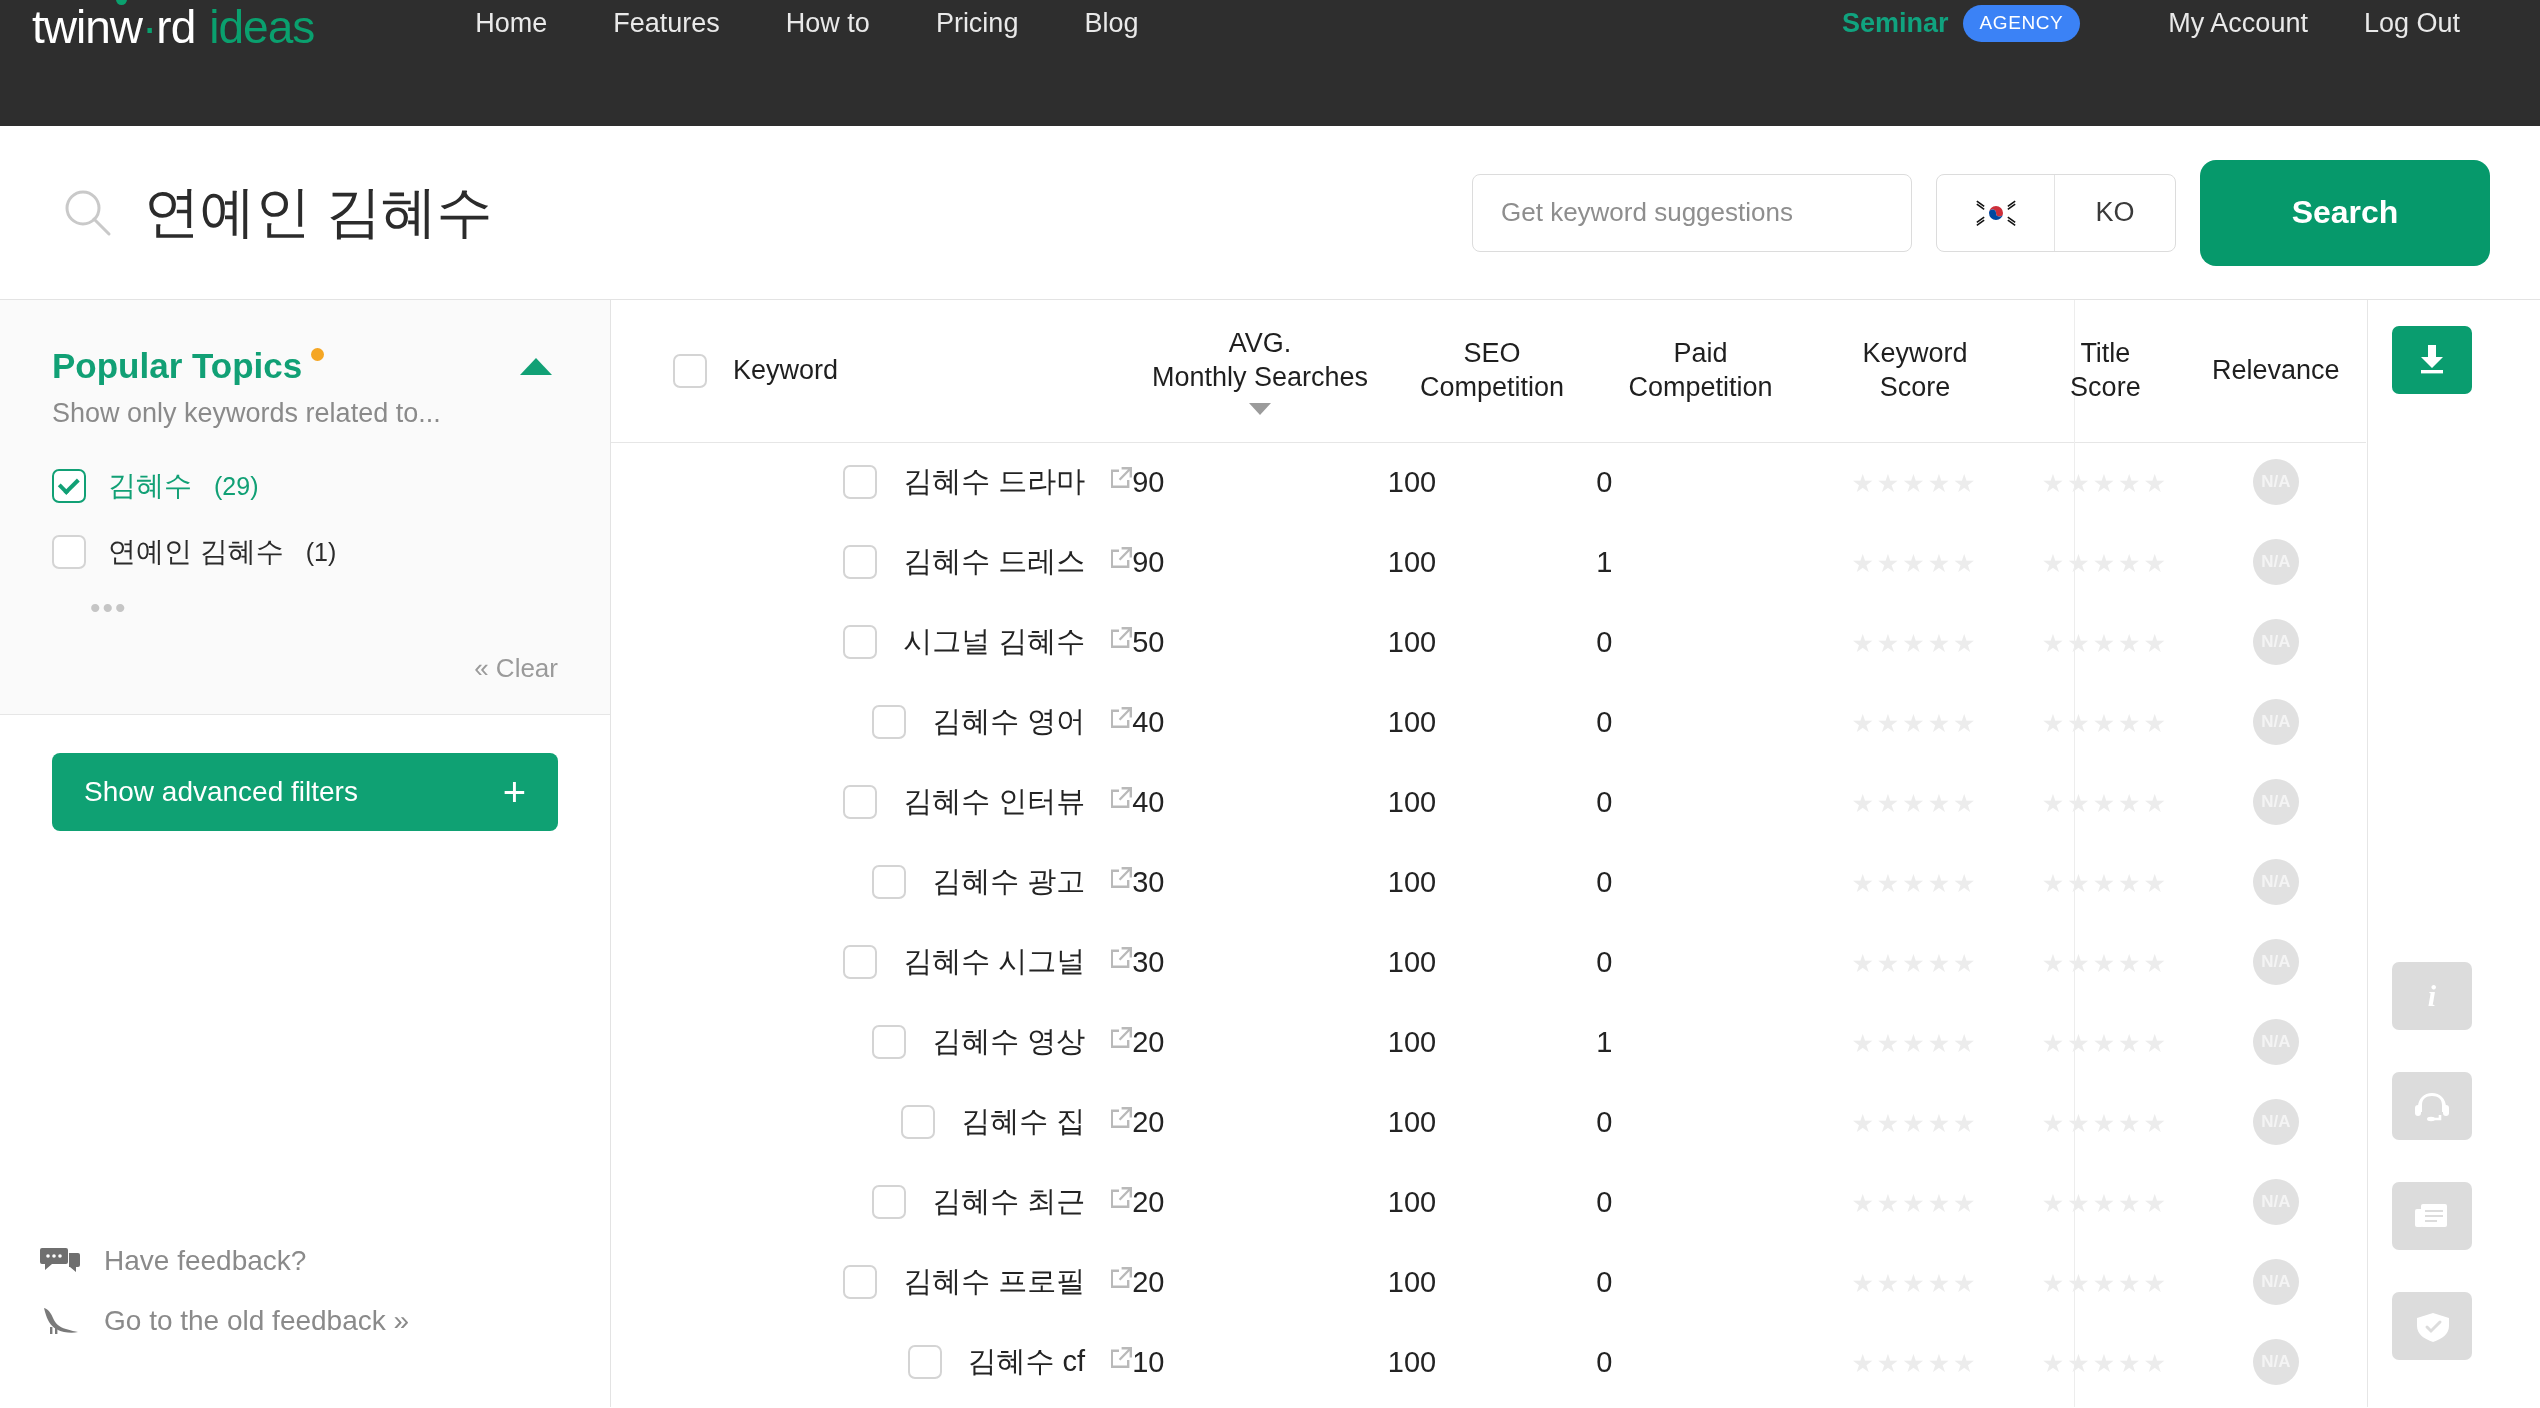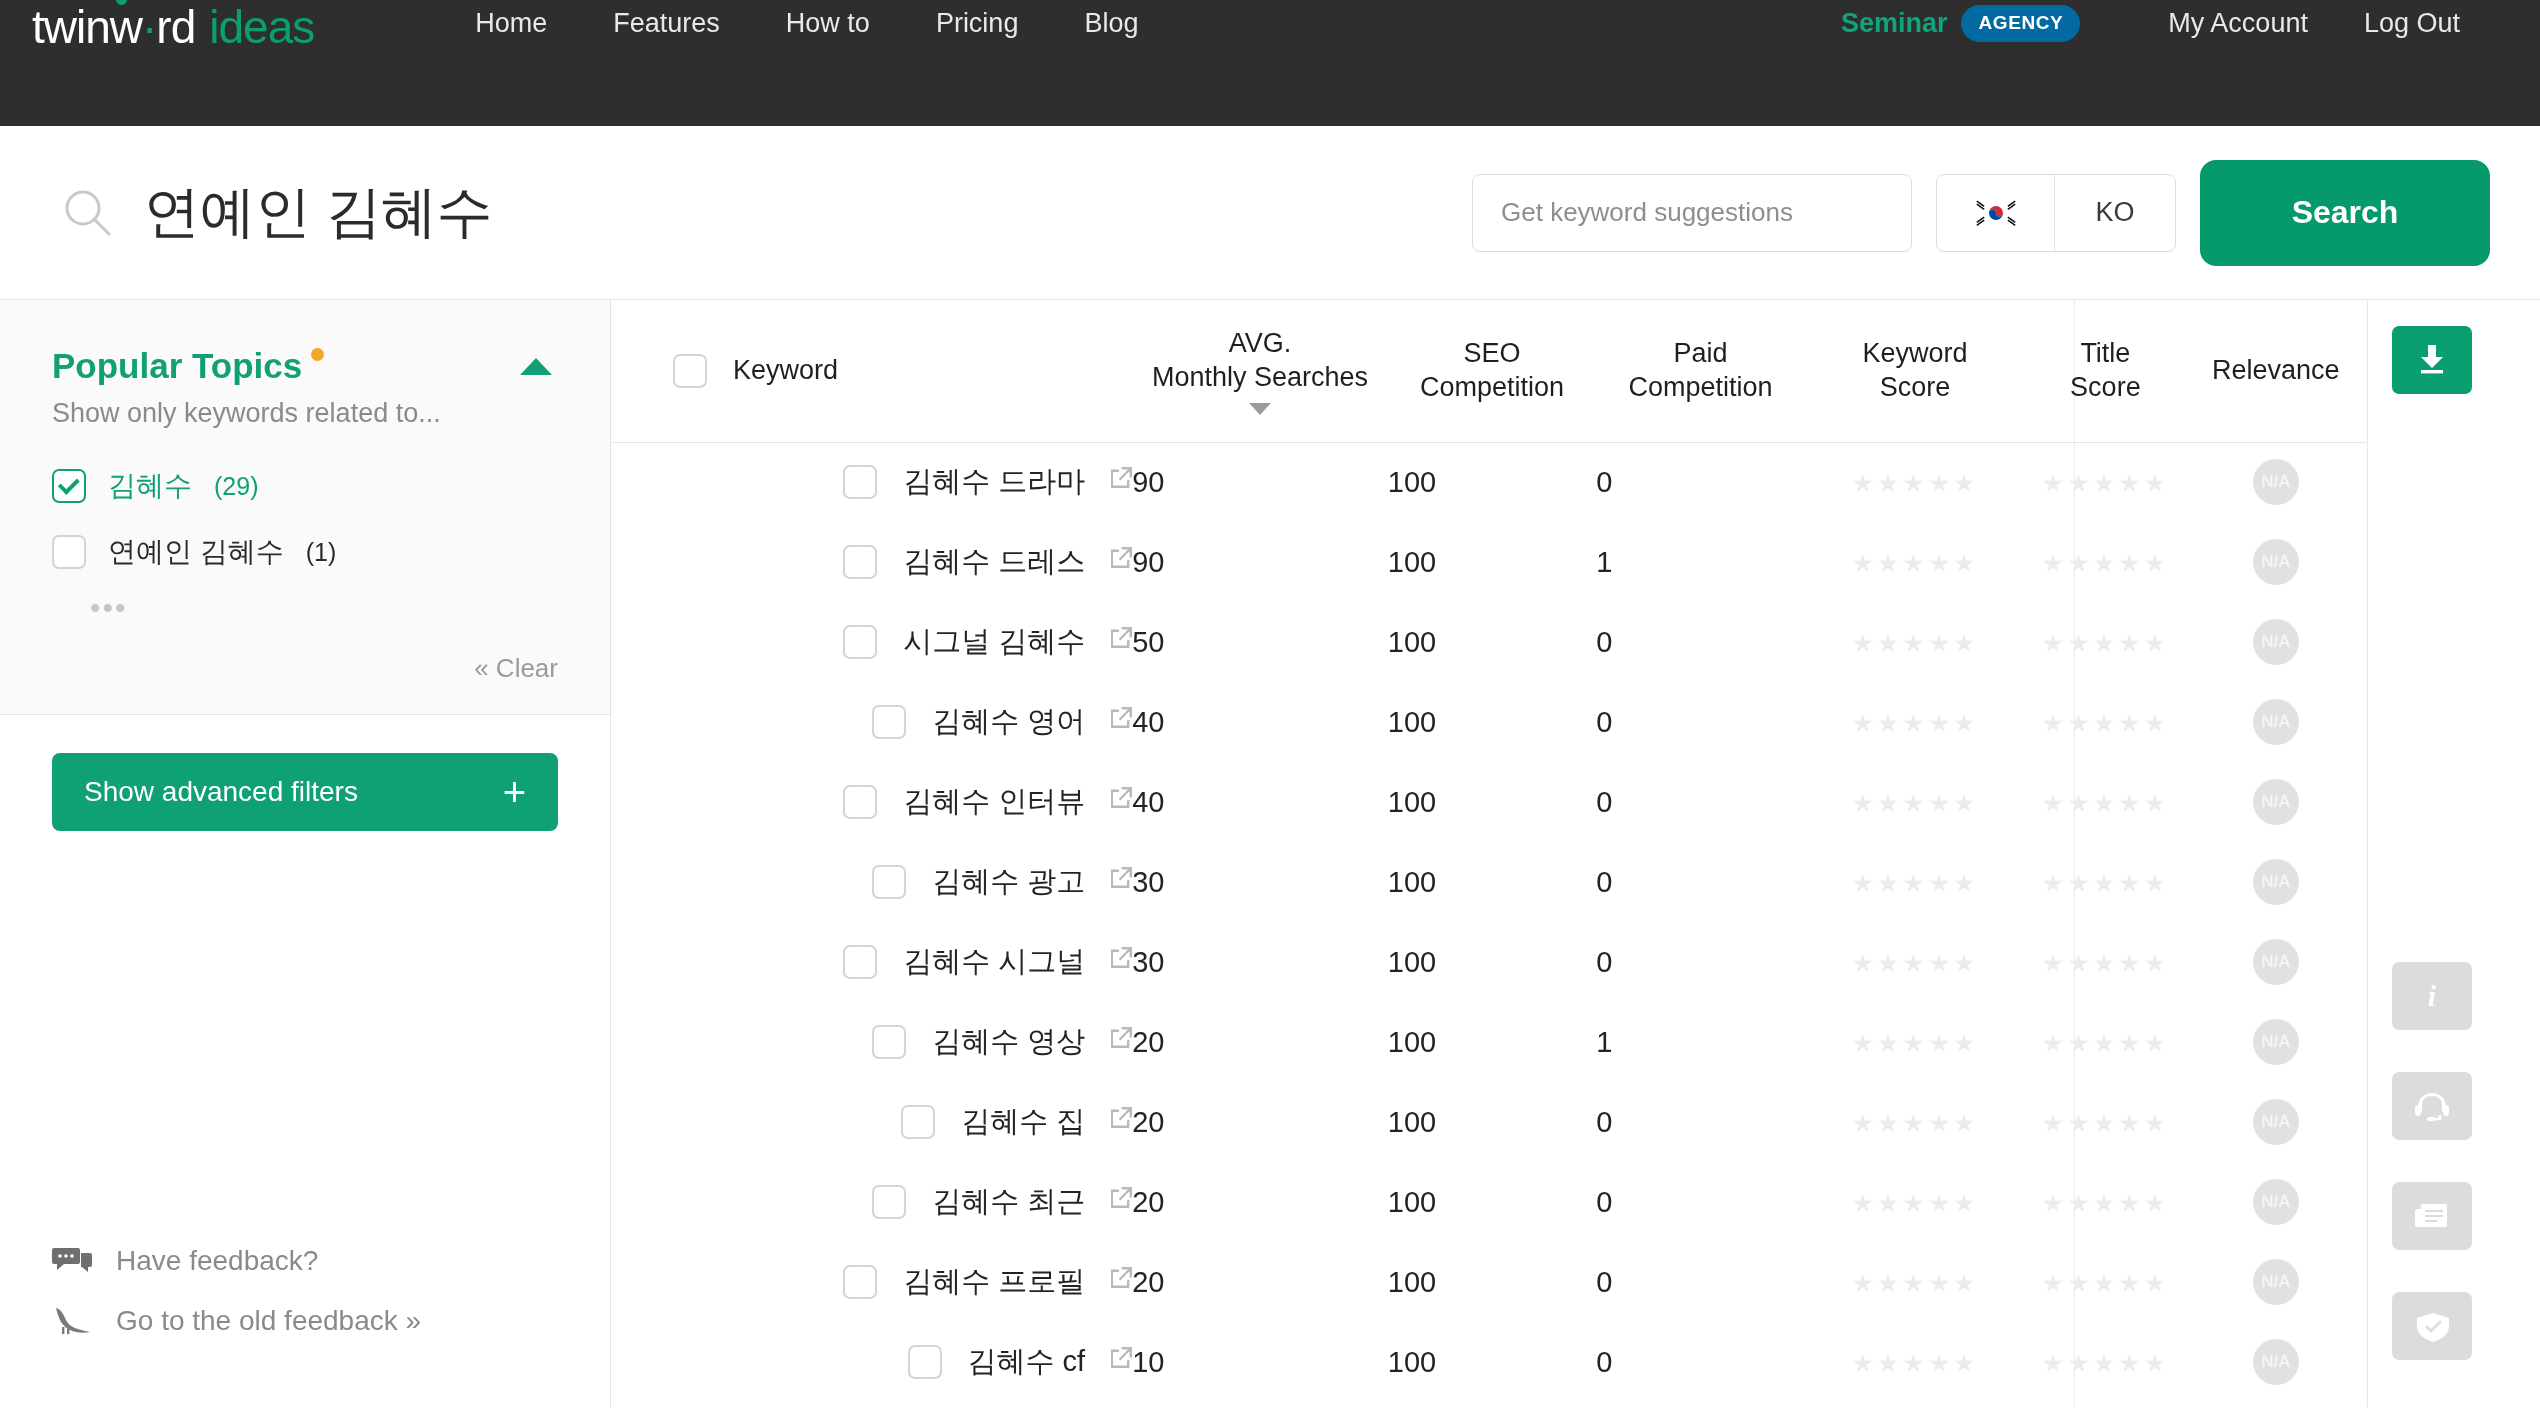--- a/index.html
+++ b/index.html
@@ -76,24 +76,24 @@
     align-items: center;
     gap: 14px;
     margin-right: 60px;
   }
   .nav-account-name {
     color: #10a37f;
     font-size: 27px;
     font-weight: 600;
   }
   .agency-badge {
-    background: #0369a1;
+    background: #3b82f6;
     color: #ffffff;
     font-size: 19px;
-    font-weight: 700;
+    font-weight: 400;
     letter-spacing: 0.6px;
     padding: 7px 17px 8px;
     border-radius: 20px;
   }
   .nav-right a.nav-plain {
     color: #e9e9e9;
     font-size: 27px;
     text-decoration: none;
     padding: 8px 28px;
     white-space: nowrap;
@@ -303,21 +303,21 @@
     display: flex;
     align-items: center;
     justify-content: space-between;
     padding: 0 32px;
     cursor: pointer;
   }
   .btn-adv .plus { font-size: 40px; font-weight: 300; line-height: 1; }
   .sidebar-footer {
     position: absolute;
     bottom: 42px;
-    left: 52px;
+    left: 40px;
   }
   .foot-row {
     display: flex;
     align-items: center;
     gap: 24px;
     margin-bottom: 28px;
     cursor: pointer;
   }
   .foot-row span.label {
     font-size: 28px;

